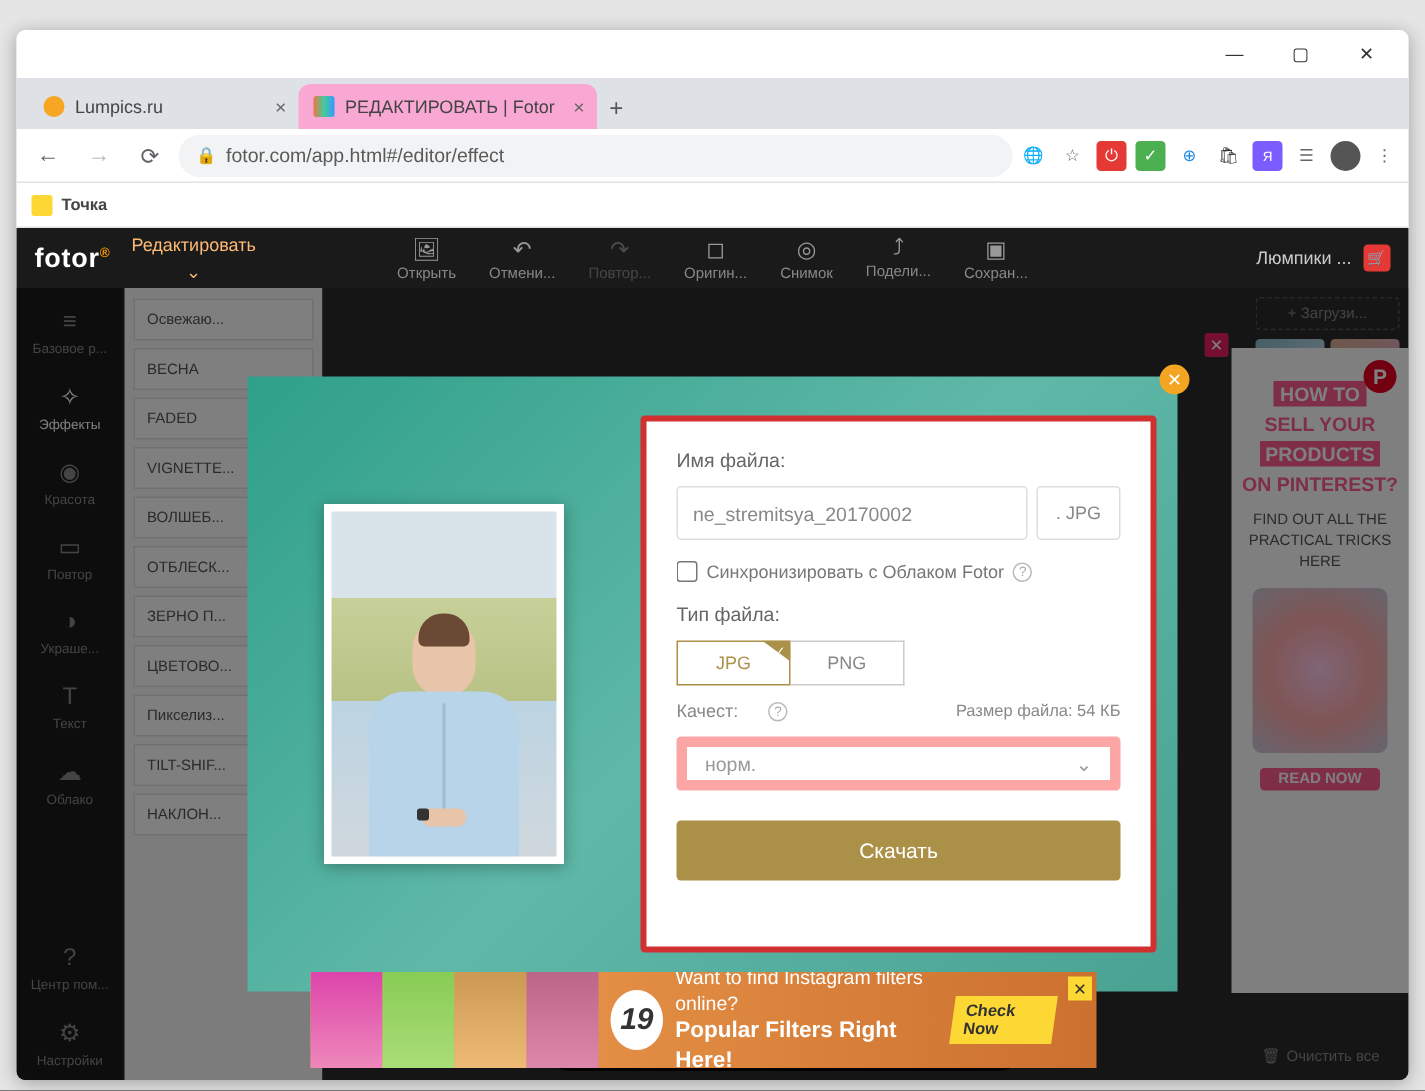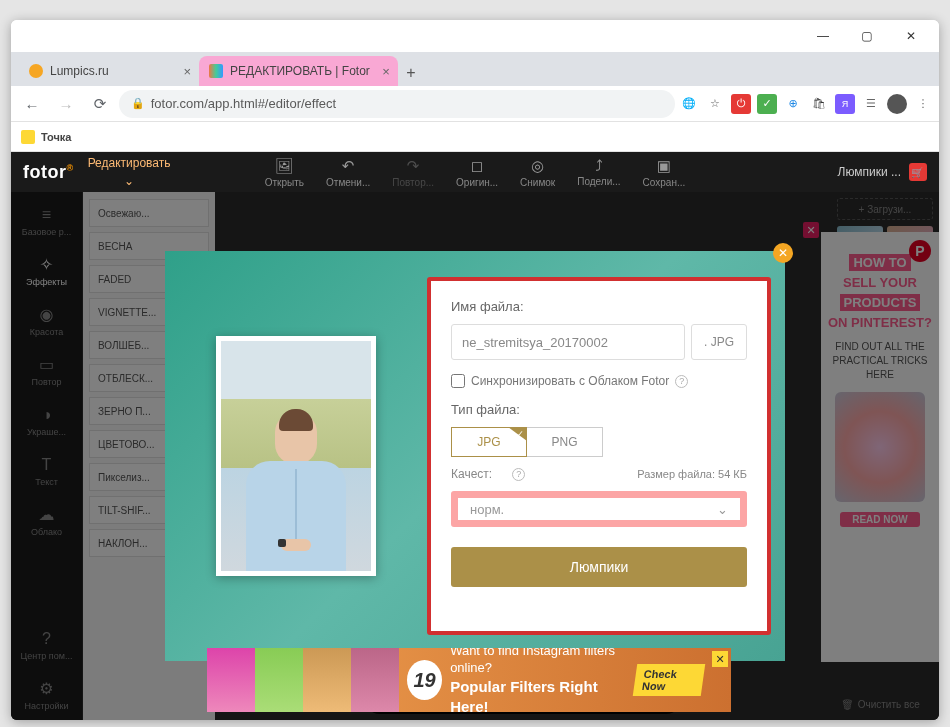--- a/index.html
+++ b/index.html
@@ -334,21 +334,21 @@
               <span style="display:flex;gap:20px;align-items:center">
                 <span>Качест:</span>
                 <span class="help">?</span>
               </span>
               <span style="font-size:11px">Размер файла: 54 КБ</span>
             </div>
             <div class="qual-sel">
               <span>норм.</span>
               <span>⌄</span>
             </div>
-            <button class="dl-btn">Люмпики</button>
+            <button class="dl-btn">Скачать</button>
           </div>
         </div>
       </div>
 
     </div>
 
     <div class="banner">
       <div class="bclose">✕</div>
       <div class="faces">
         <div class="face"></div>

